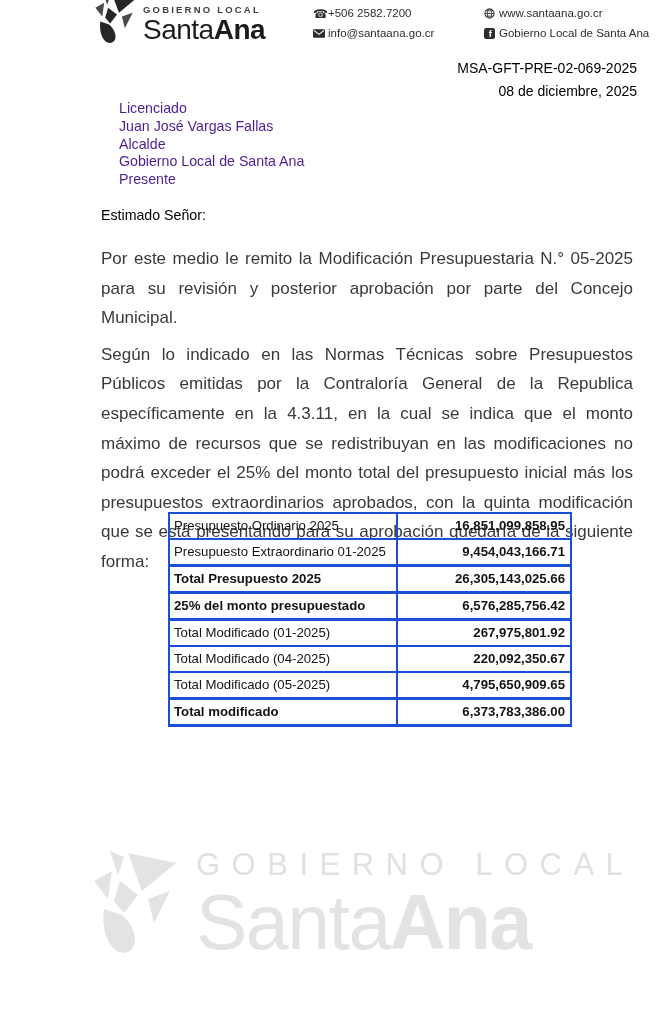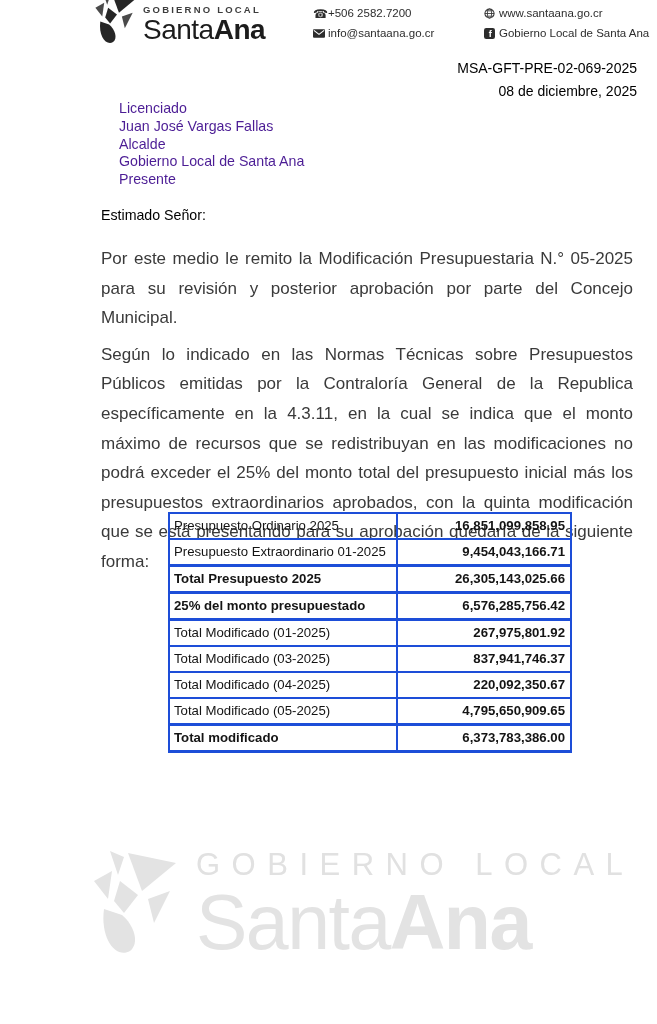--- a/index.html
+++ b/index.html
@@ -147,24 +147,20 @@
     </tr>
     <tr class="bold-row">
       <td class="cell-label">25% del monto presupuestado</td>
       <td class="cell-value">6,576,285,756.42</td>
     </tr>
     <tr>
       <td class="cell-label">Total Modificado (01-2025)</td>
       <td class="cell-value">267,975,801.92</td>
     </tr>
     <tr>
-      <td class="cell-label">Total Modificado (03-2025)</td>
-      <td class="cell-value">837,941,746.37</td>
-    </tr>
-    <tr>
       <td class="cell-label">Total Modificado (04-2025)</td>
       <td class="cell-value">220,092,350.67</td>
     </tr>
     <tr>
       <td class="cell-label">Total Modificado (05-2025)</td>
       <td class="cell-value">4,795,650,909.65</td>
     </tr>
     <tr class="bold-row">
       <td class="cell-label">Total modificado</td>
       <td class="cell-value">6,373,783,386.00</td>

